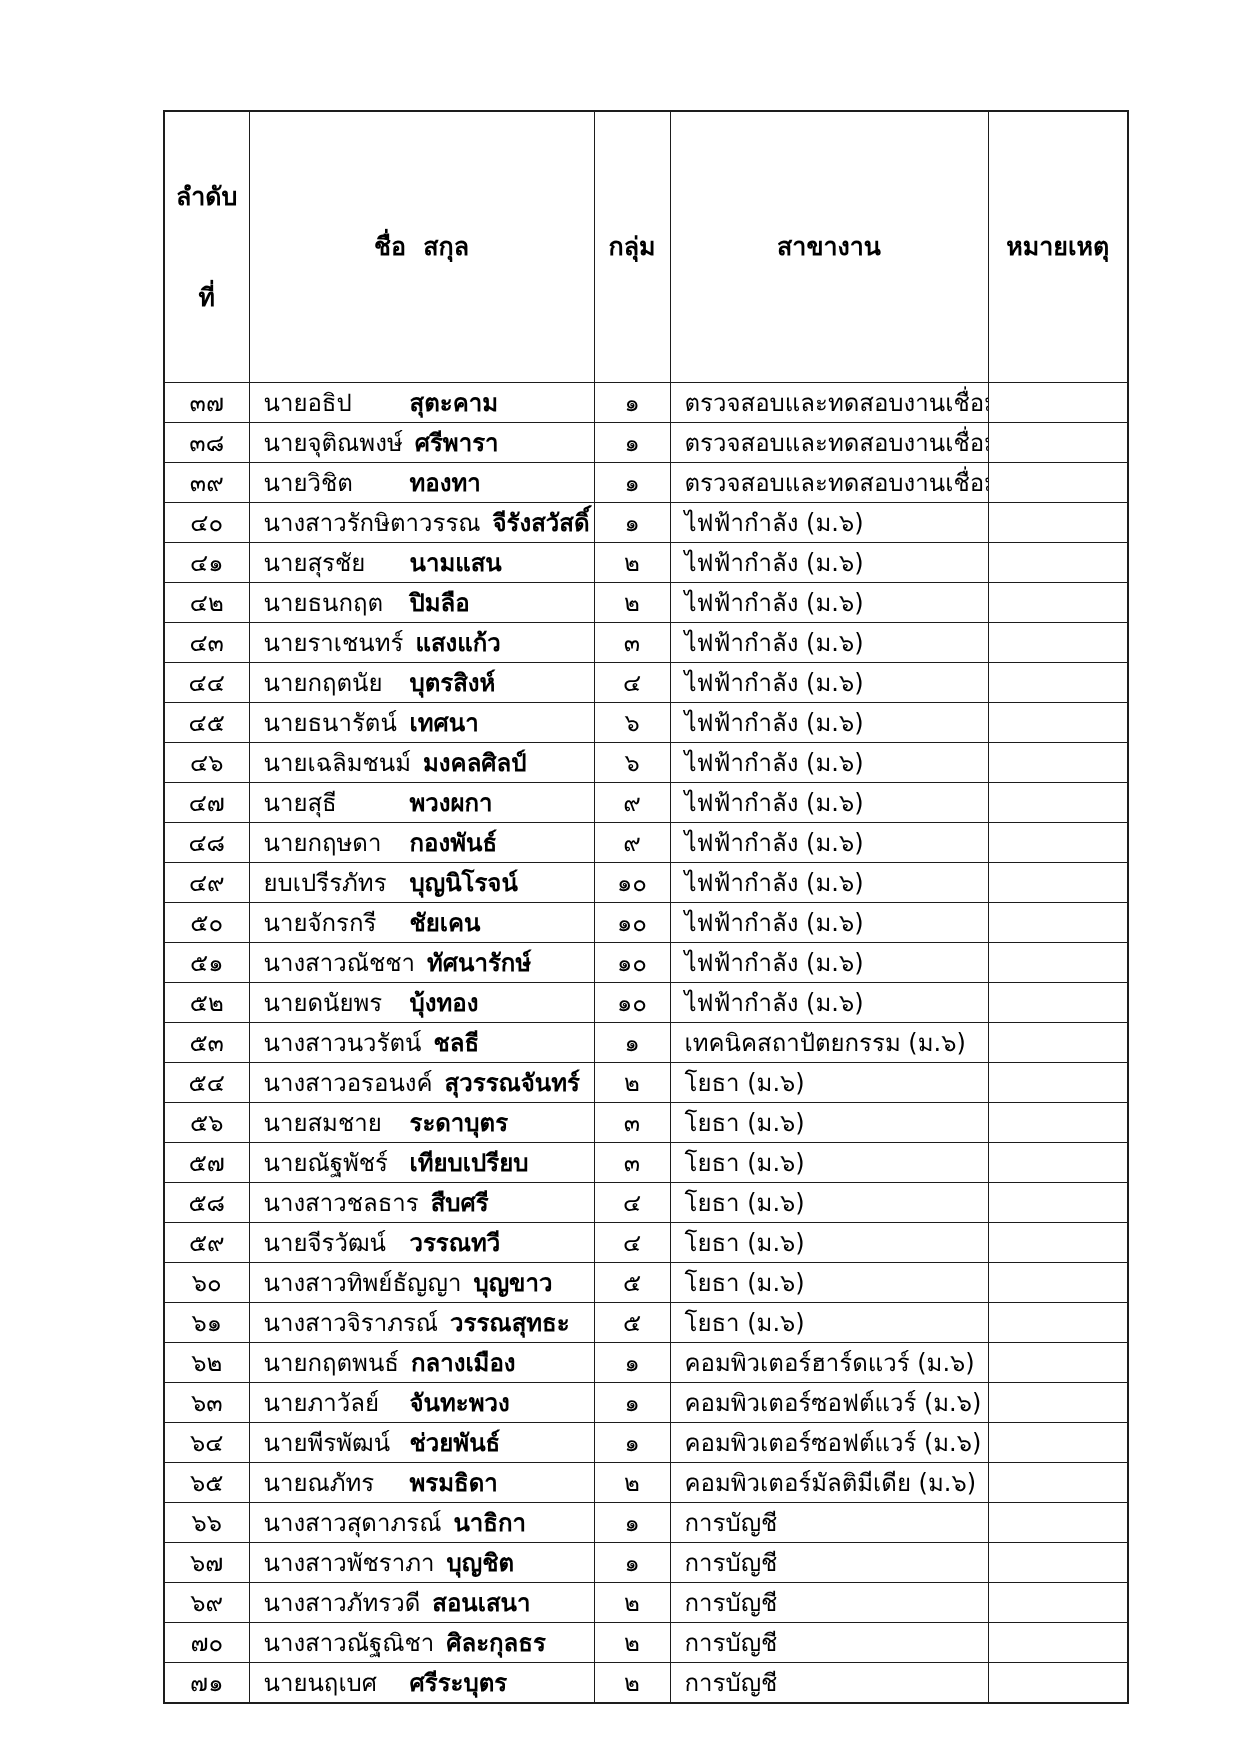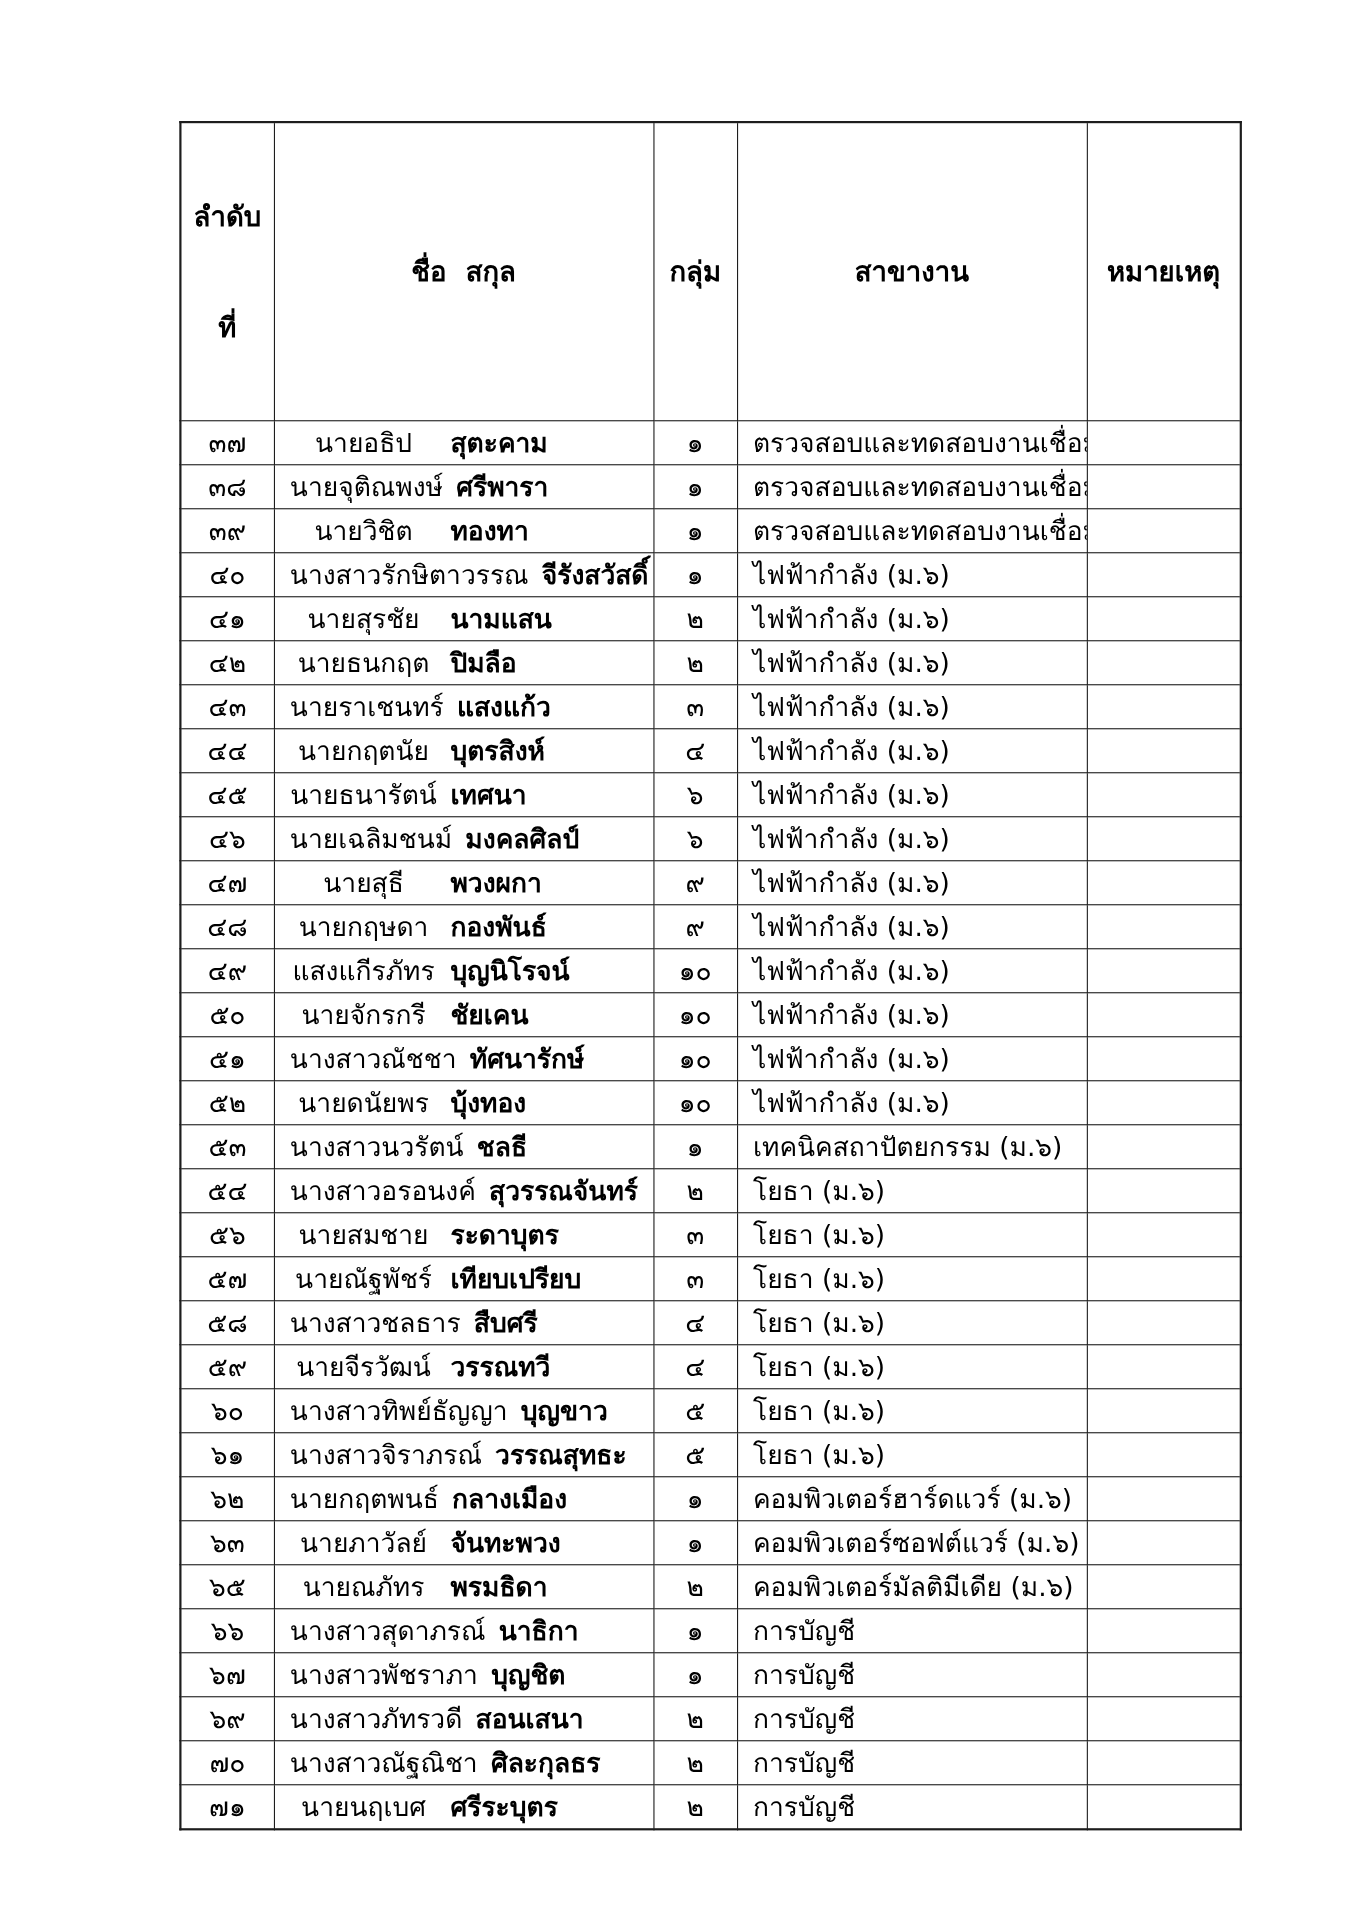--- a/index.html
+++ b/index.html
@@ -33,21 +33,21 @@
     height:74px;
     font-size:25px;
     font-weight:bold;
     text-align:center;
     white-space:pre;
   }
   thead .two-line{line-height:1.35;}
   tbody td{height:39px;}
   td.c-no,td.c-group{text-align:center;}
   td.c-name{padding-left:14px;}
-  .name-wrap{display:flex;align-items:center;text-align:center;}
+  .name-wrap{display:flex;align-items:center;}
   .name-first{flex:0 0 auto;min-width:134px;padding-right:12px;white-space:nowrap;}
   .name-last{flex:0 0 auto;white-space:nowrap;font-weight:bold;}
   td.c-field{padding-left:14px;text-align:left;white-space:nowrap;}
   td.c-note{}
 </style>
 </head>
 <body>
 
 <div class="page">
   <table class="roster">
@@ -224,21 +224,21 @@
       </td>
       <td class="c-group">๙</td>
       <td class="c-field">ไฟฟ้ากำลัง (ม.๖)</td>
       <td class="c-note"></td>
     </tr>
 
     <tr>
       <td class="c-no">๔๙</td>
       <td class="c-name">
         <div class="name-wrap">
-          <span class="name-first">แสงแกีรภัทร</span>
+          <span class="name-first">ยบเปรีรภัทร</span>
           <span class="name-last">บุญนิโรจน์</span>
         </div>
       </td>
       <td class="c-group">๑๐</td>
       <td class="c-field">ไฟฟ้ากำลัง (ม.๖)</td>
       <td class="c-note"></td>
     </tr>
 
     <tr>
       <td class="c-no">๕๐</td>
@@ -403,20 +403,32 @@
         <div class="name-wrap">
           <span class="name-first">นายภาวัลย์</span>
           <span class="name-last">จันทะพวง</span>
         </div>
       </td>
       <td class="c-group">๑</td>
       <td class="c-field">คอมพิวเตอร์ซอฟต์แวร์ (ม.๖)</td>
       <td class="c-note"></td>
     </tr>
 
+    <tr>
+      <td class="c-no">๖๔</td>
+      <td class="c-name">
+        <div class="name-wrap">
+          <span class="name-first">นายพีรพัฒน์</span>
+          <span class="name-last">ช่วยพันธ์</span>
+        </div>
+      </td>
+      <td class="c-group">๑</td>
+      <td class="c-field">คอมพิวเตอร์ซอฟต์แวร์ (ม.๖)</td>
+      <td class="c-note"></td>
+    </tr>
 
     <tr>
       <td class="c-no">๖๕</td>
       <td class="c-name">
         <div class="name-wrap">
           <span class="name-first">นายณภัทร</span>
           <span class="name-last">พรมธิดา</span>
         </div>
       </td>
       <td class="c-group">๒</td>

